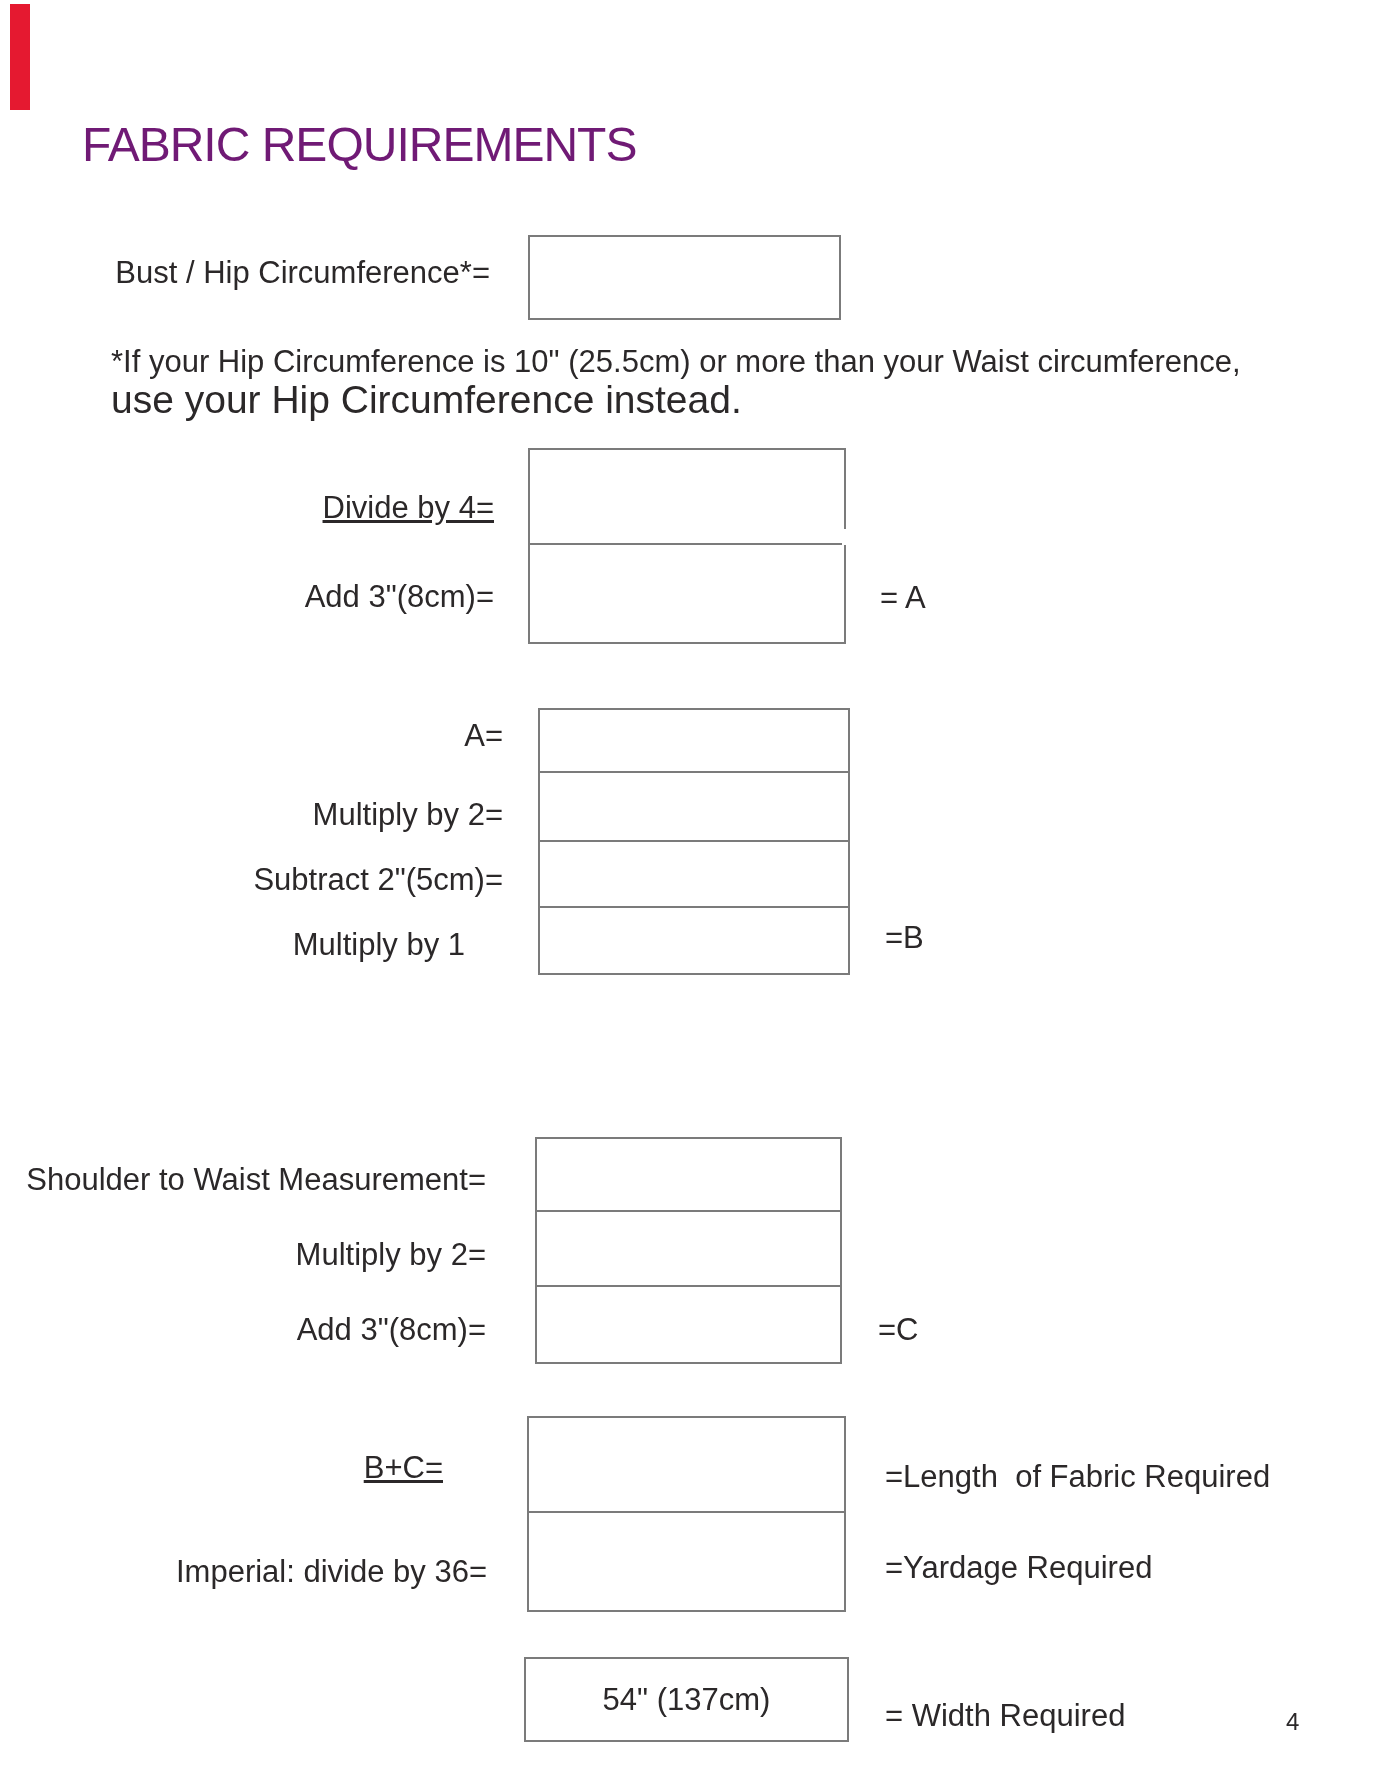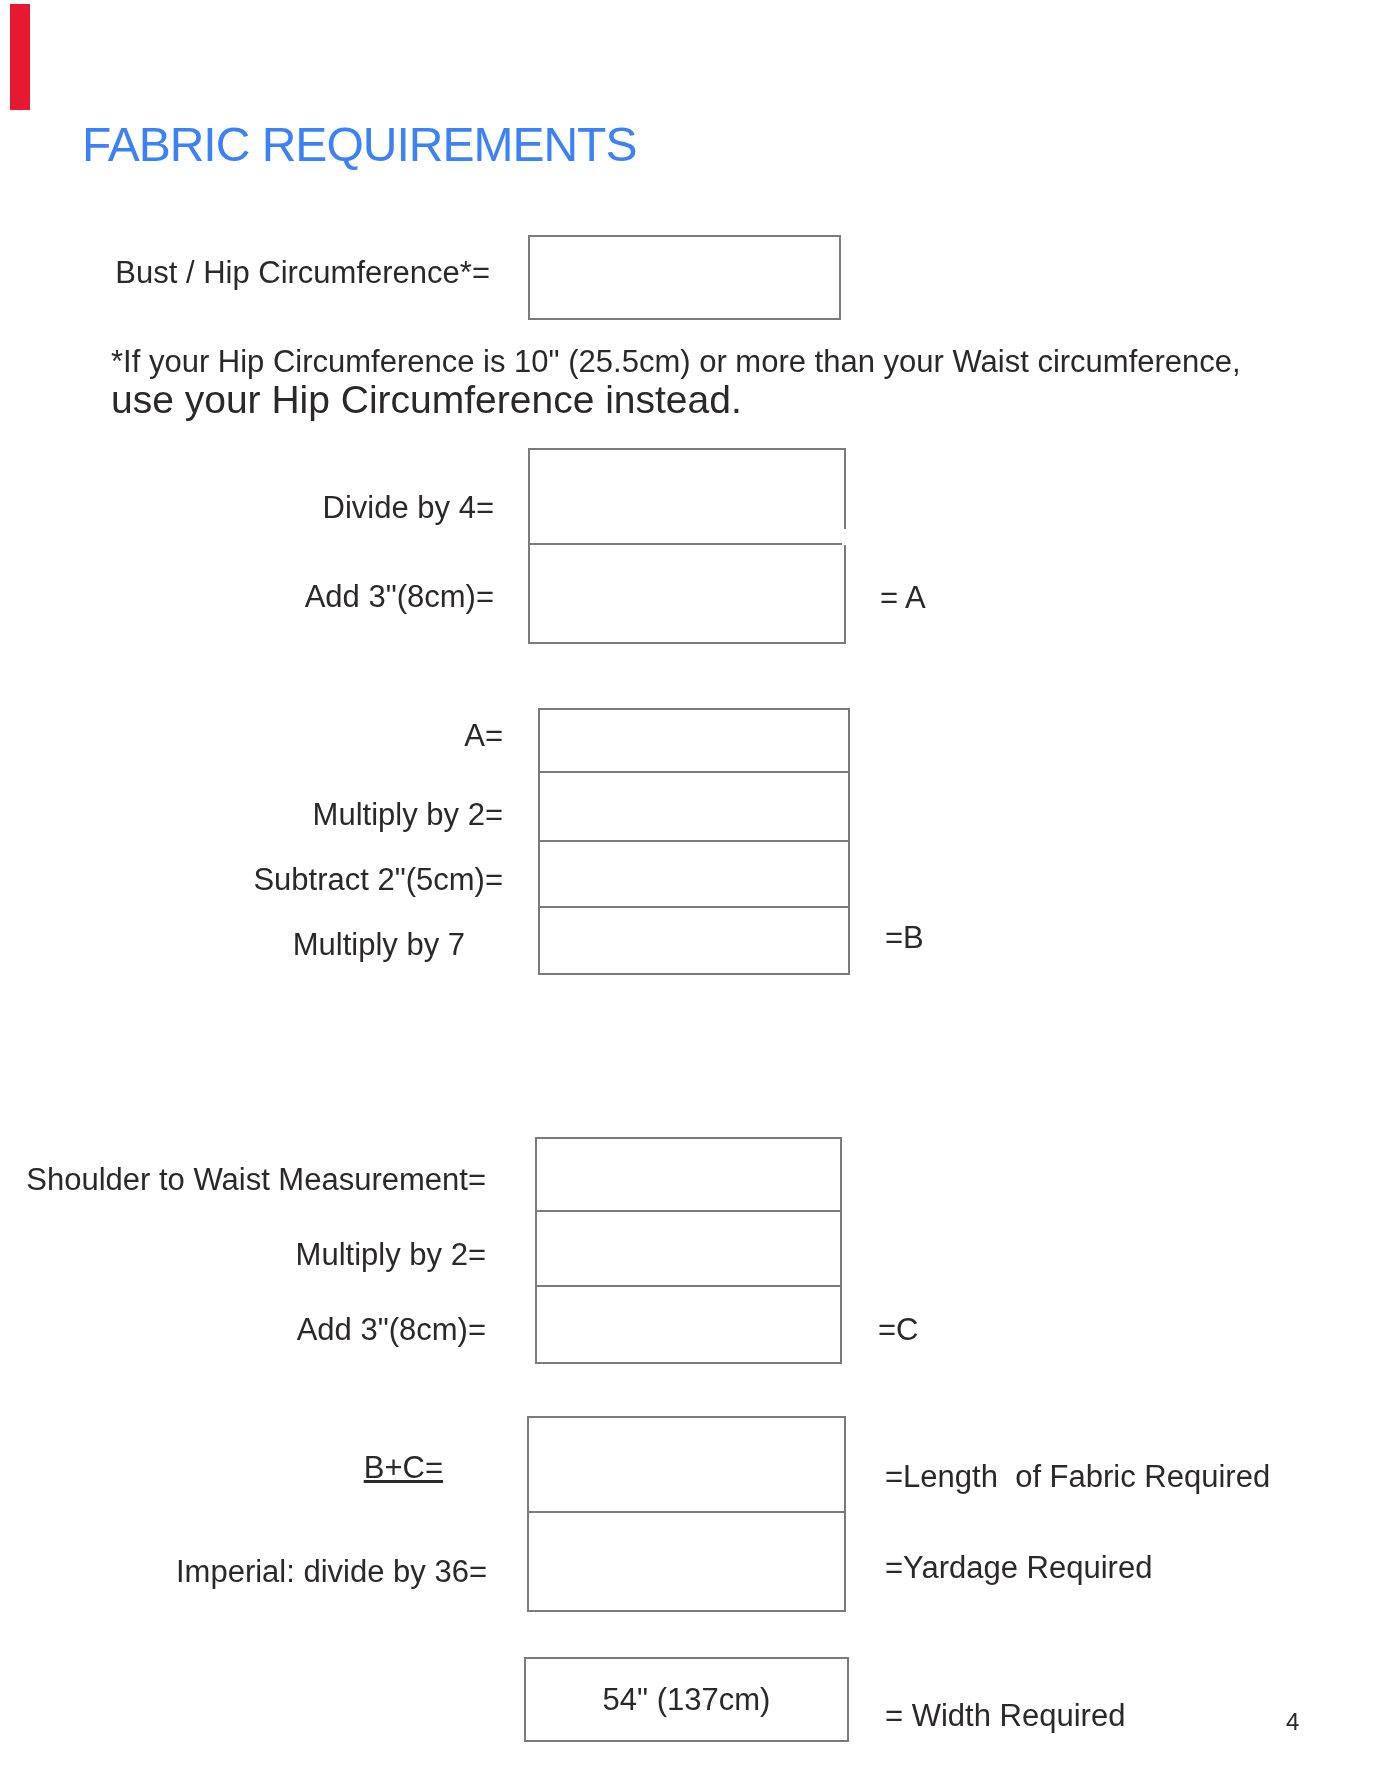--- a/index.html
+++ b/index.html
@@ -10,21 +10,21 @@
     font-family:"Liberation Sans", sans-serif;
     color:#2b2829;
     overflow:hidden;
   }
   .accent-bar{
     position:absolute;left:10px;top:4px;width:20px;height:106px;
   }
   .title{
     position:absolute;left:82px;top:116px;
     font-size:48px;line-height:58px;letter-spacing:-1px;
-    color:#3b82f6;white-space:pre;
+    color:#701a75;white-space:pre;
   }
   .lbl{
     position:absolute;
     font-size:31px;line-height:38px;
     color:#2b2829;white-space:pre;
   }
   .r{text-align:center;}
   .note{position:absolute;left:83px;margin-left:28px;}
   .fieldbox{
     position:absolute;background:#ffffff;
@@ -52,21 +52,21 @@
   #box-l .cell:nth-child(1){height:95px;}
   #box-l .cell:nth-child(2){height:97px;}
   #width-box{
     left:524px;top:1657px;width:325px;height:85px;
     display:flex;align-items:center;justify-content:center;
     font-size:31px;color:#2b2829;
   }
   #lbl-bust{right:894px;top:254px;}
   #note-1{top:343px;font-size:31px;line-height:38px;white-space:pre;}
   #note-2{top:381px;font-size:39px;line-height:38px;white-space:pre;}
-  #lbl-divide{right:890px;top:489px;}
+  #lbl-divide{right:890px;top:489px;text-decoration:underline;}
   #lbl-add3a{right:890px;top:578px;}
   #res-a{left:880px;top:579px;}
   #lbl-aeq{right:881px;top:717px;}
   #lbl-mult2a{right:881px;top:796px;}
   #lbl-subtract{right:881px;top:861px;}
   #lbl-mult2b{right:919px;top:926px;}
   #res-b{left:885px;top:919px;}
   #lbl-shoulder{right:898px;top:1161px;}
   #lbl-mult2c{right:898px;top:1236px;}
   #lbl-add3b{right:898px;top:1311px;}
@@ -98,21 +98,21 @@
   <div class="fieldbox" id="box-a">
     <div class="cell"></div>
     <div class="cell"></div>
   </div>
   <div class="notch" style="left:842px;top:529px;width:5px;height:16px;"></div>
   <div class="lbl" id="res-a">= A</div>
 
   <div class="lbl r" id="lbl-aeq">A=</div>
   <div class="lbl r" id="lbl-mult2a">Multiply by 2=</div>
   <div class="lbl r" id="lbl-subtract">Subtract 2"(5cm)=</div>
-  <div class="lbl r" id="lbl-mult2b">Multiply by 7</div>
+  <div class="lbl r" id="lbl-mult2b">Multiply by 1</div>
   <div class="fieldbox" id="box-b">
     <div class="cell"></div>
     <div class="cell"></div>
     <div class="cell"></div>
     <div class="cell"></div>
   </div>
   <div class="lbl" id="res-b">=B</div>
 
   <div class="lbl r" id="lbl-shoulder">Shoulder to Waist Measurement=</div>
   <div class="lbl r" id="lbl-mult2c">Multiply by 2=</div>

